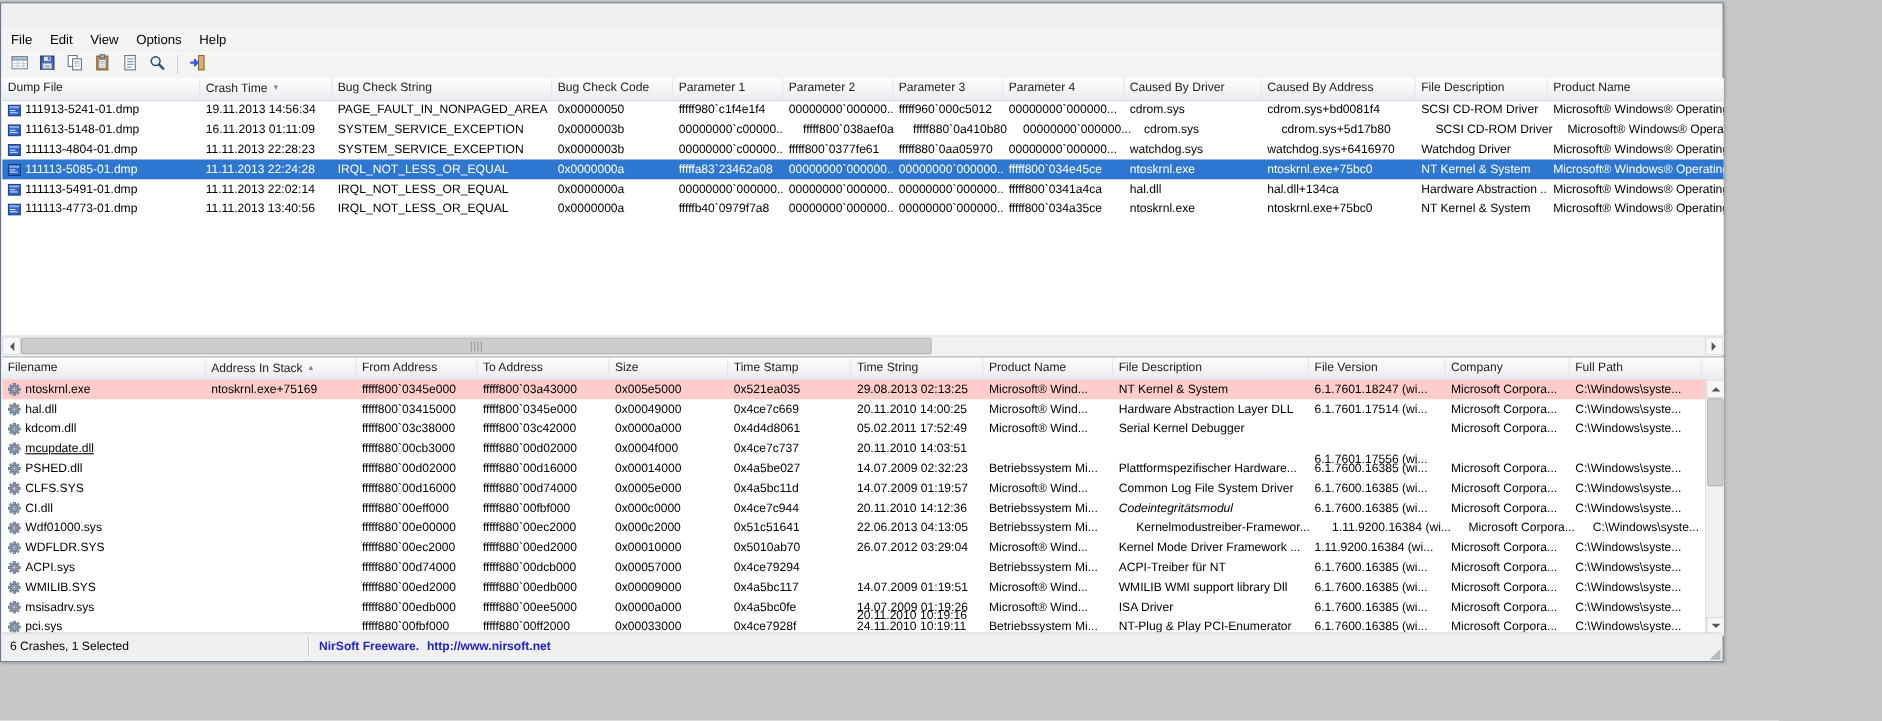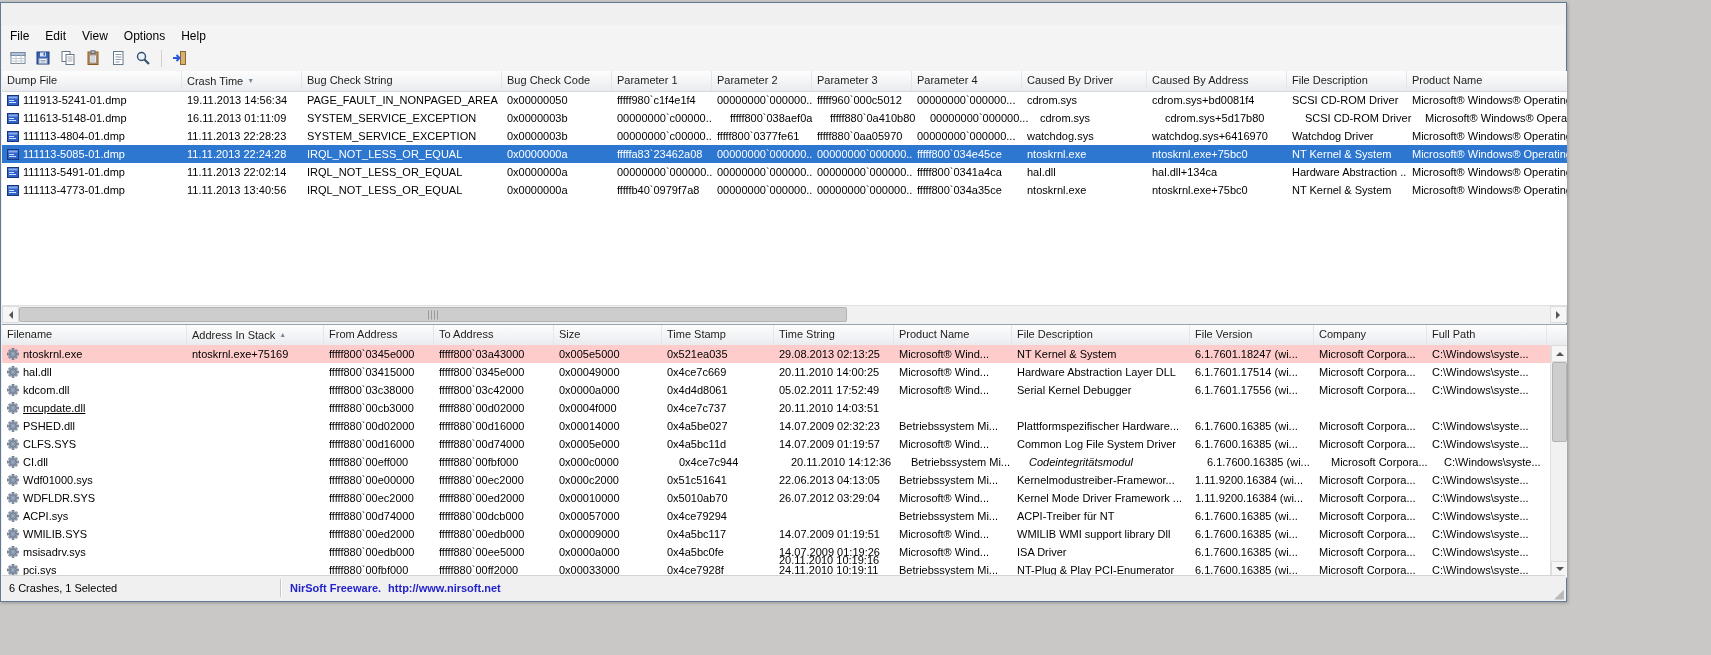--- a/index.html
+++ b/index.html
@@ -659,21 +659,21 @@
             </div>
             <div class="cell" style="width: 120px;">
               <span>05.02.2011 17:52:49</span>
             </div>
             <div class="cell" style="width: 118px;">
               <span>Microsoft® Wind...</span>
             </div>
             <div class="cell" style="width: 178px;">
               <span>Serial Kernel Debugger</span>
             </div>
-            <div class="cell" style="width: 124px;">
+            <div class="cell" style="width: 124px; margin-top: 28px;">
               <span>6.1.7601.17556 (wi...</span>
             </div>
             <div class="cell" style="width: 113px;">
               <span>Microsoft Corpora...</span>
             </div>
             <div class="cell" style="width: 120px;">
               <span>C:\Windows\syste...</span>
             </div>
           </div>
           <div class="trow">
@@ -855,21 +855,21 @@
             </div>
             <div class="cell" style="width: 110px;">
               <span>fffff880`00eff000</span>
             </div>
             <div class="cell" style="width: 120px;">
               <span>fffff880`00fbf000</span>
             </div>
             <div class="cell" style="width: 108px;">
               <span>0x000c0000</span>
             </div>
-            <div class="cell" style="width: 112px; margin-left: 12px;">
+            <div class="cell" style="width: 112px;">
               <span>0x4ce7c944</span>
             </div>
             <div class="cell" style="width: 120px;">
               <span>20.11.2010 14:12:36</span>
             </div>
             <div class="cell" style="width: 118px;">
               <span>Betriebssystem Mi...</span>
             </div>
             <div class="cell" style="width: 178px; font-style: italic;">
               <span>Codeintegritätsmodul</span>
@@ -916,21 +916,21 @@
             </div>
             <div class="cell" style="width: 112px;">
               <span>0x51c51641</span>
             </div>
             <div class="cell" style="width: 120px;">
               <span>22.06.2013 04:13:05</span>
             </div>
             <div class="cell" style="width: 118px;">
               <span>Betriebssystem Mi...</span>
             </div>
-            <div class="cell" style="width: 178px;">
+            <div class="cell" style="width: 178px; margin-left: 16px;">
               <span>Kernelmodustreiber-Framewor...</span>
             </div>
             <div class="cell" style="width: 124px;">
               <span>1.11.9200.16384 (wi...</span>
             </div>
             <div class="cell" style="width: 113px;">
               <span>Microsoft Corpora...</span>
             </div>
             <div class="cell" style="width: 120px;">
               <span>C:\Windows\syste...</span>

